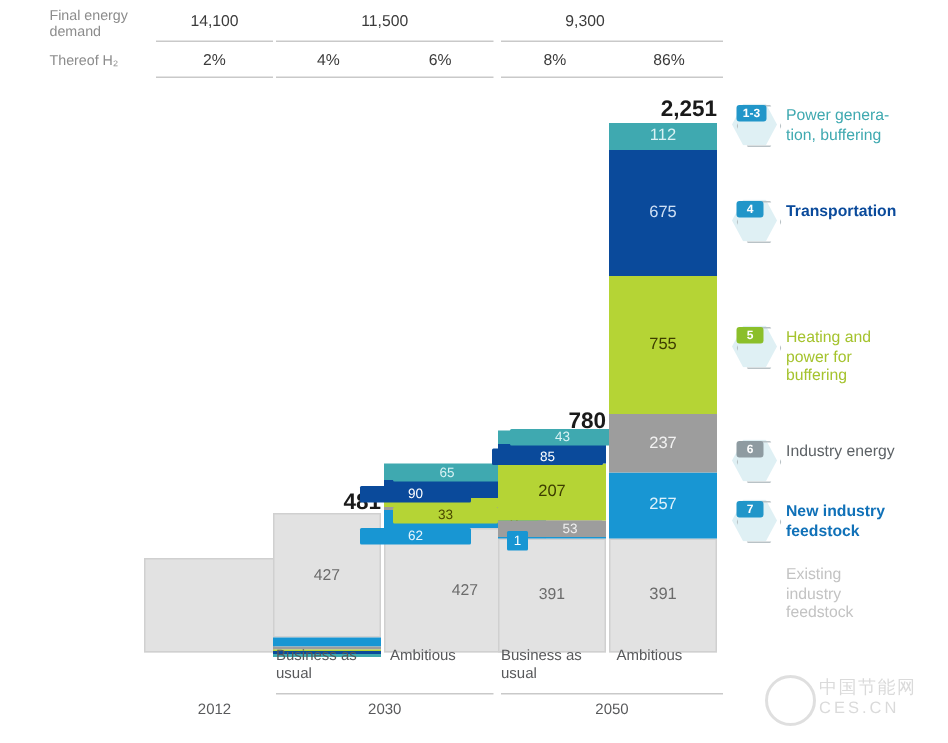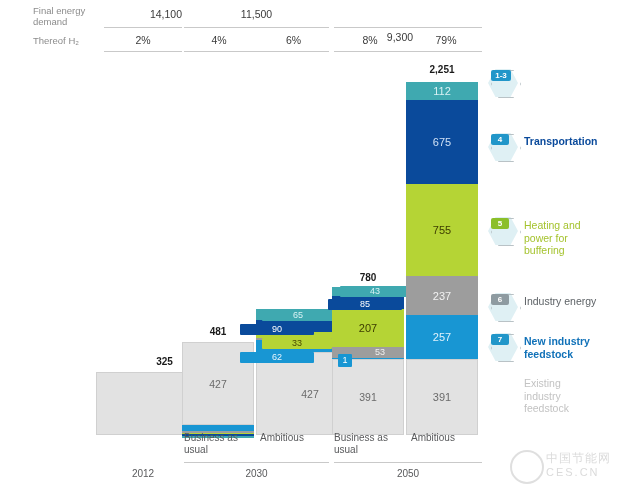--- a/index.html
+++ b/index.html
@@ -17,22 +17,22 @@
 
   
   .plot{position:absolute;left:0;top:55px;width:632px;height:380px;}
   .bar{position:absolute;bottom:0;}
   .seg{position:absolute;left:0;width:100%;box-sizing:border-box;}
   .seg span{
     position:absolute;left:0;right:0;top:50%;transform:translateY(-50%);
     text-align:center;font-size:10.5px;line-height:11px;white-space:nowrap;
   }
   .total{
-    position:absolute;width:100%;text-align:center;
-    font-size:10px;font-weight:bold;color:#1a1a1a;
+    position:absolute;width:100%;text-align:right;
+    font-size:15px;font-weight:bold;color:#1a1a1a;
   }
 
   
   .callout{position:absolute;font-size:9.5px;line-height:10px;white-space:nowrap;}
   .cl-band{position:absolute;height:11px;border-radius:1px;}
   .cl-band span{
     position:absolute;top:0;left:0;right:0;height:11px;line-height:11px;
     text-align:center;font-size:9px;
   }
 
@@ -82,33 +82,33 @@
 <div class="root">
 
   <div>
     <div class="hdr-lbl" style="left:33px;top:5px;width:72px;">
       <span>Final energy demand</span>
     </div>
     <div class="hdr-lbl" style="left:33px;top:35px;width:72px;">
       <span>Thereof H₂</span>
     </div>
 
-    <div class="hdr-val" style="left:104px;top:8px;width:78px;text-align:right;">14,100</div>
+    <div class="hdr-val" style="left:104px;top:8px;width:78px;">14,100</div>
     <div class="hdr-val" style="left:184px;top:8px;width:145px;">11,500</div>
-    <div class="hdr-val" style="left:326px;top:8px;width:148px;margin-top:23px;">9,300</div>
+    <div class="hdr-val" style="left:316px;top:8px;width:148px;">9,300</div>
 
     <div class="hdr-rule" style="left:104px;top:27px;width:78px;"></div>
     <div class="hdr-rule" style="left:184px;top:27px;width:145px;"></div>
     <div class="hdr-rule" style="left:334px;top:27px;width:148px;"></div>
 
     <div class="hdr-val" style="left:104px;top:34px;width:78px;">2%</div>
     <div class="hdr-val" style="left:184px;top:34px;width:70px;">4%</div>
     <div class="hdr-val" style="left:258px;top:34px;width:71px;">6%</div>
     <div class="hdr-val" style="left:334px;top:34px;width:72px;">8%</div>
-    <div class="hdr-val" style="left:410px;top:34px;width:72px;">79%</div>
+    <div class="hdr-val" style="left:410px;top:34px;width:72px;">86%</div>
 
     <div class="hdr-rule" style="left:104px;top:51px;width:78px;"></div>
     <div class="hdr-rule" style="left:184px;top:51px;width:145px;"></div>
     <div class="hdr-rule" style="left:334px;top:51px;width:148px;"></div>
   </div>
 
   <div class="plot">
 
     <div class="bar" style="left:96px;width:62px;height:63px;padding-left:25px;">
       <div class="total" style="top:-16px;">325</div>
@@ -210,20 +210,22 @@
 
   <div class="legend">
 
     <div class="lg-item" style="left:0;top:14px;width:144px;">
       <span class="hexwrap">
         <span class="hex"></span>
         <span class="hex-ol"></span>
         <span class="hexnumbg" style="width:20px;"></span>
         <span class="hexnum" style="width:26px;">1-3</span>
       </span>
+      <span class="lg-text" style="color:#3FA9B0;white-space:pre-line;">Power genera-
+tion, buffering</span>
     </div>
 
     <div class="lg-item" style="left:0;top:78px;width:144px;">
       <span class="hexwrap">
         <span class="hex"></span>
         <span class="hex-ol"></span>
         <span class="hexnumbg"></span>
         <span class="hexnum">4</span>
       </span>
       <span class="lg-text" style="color:#0A4A9B;font-weight:bold;white-space:pre-line;">Transportation</span>

